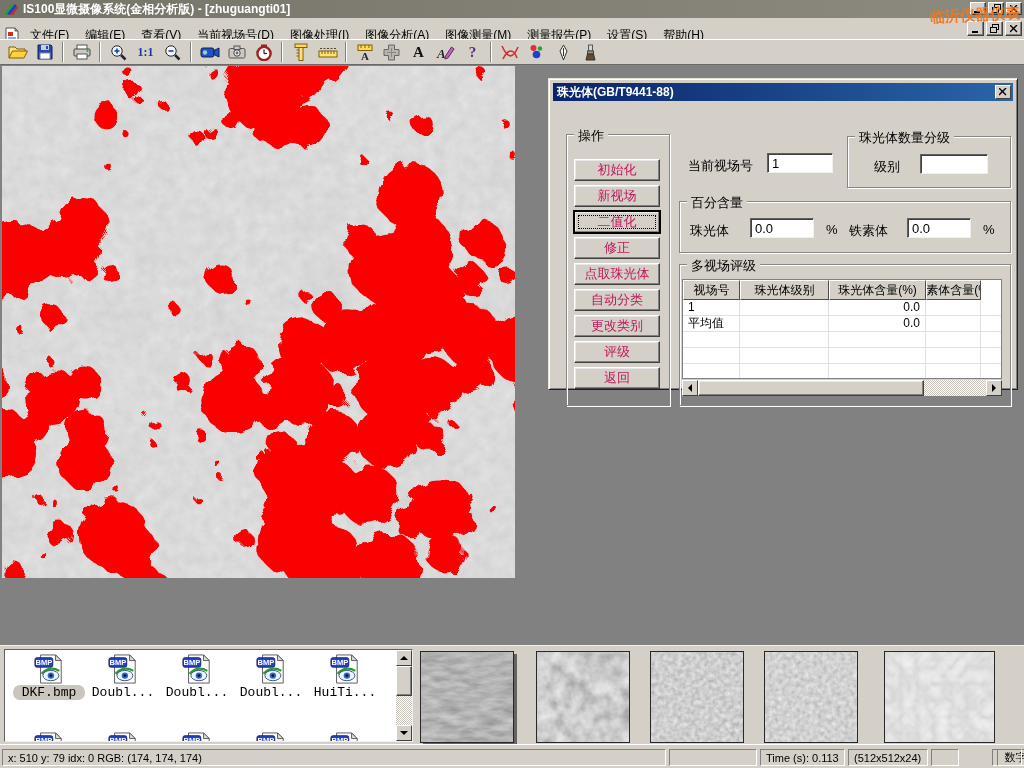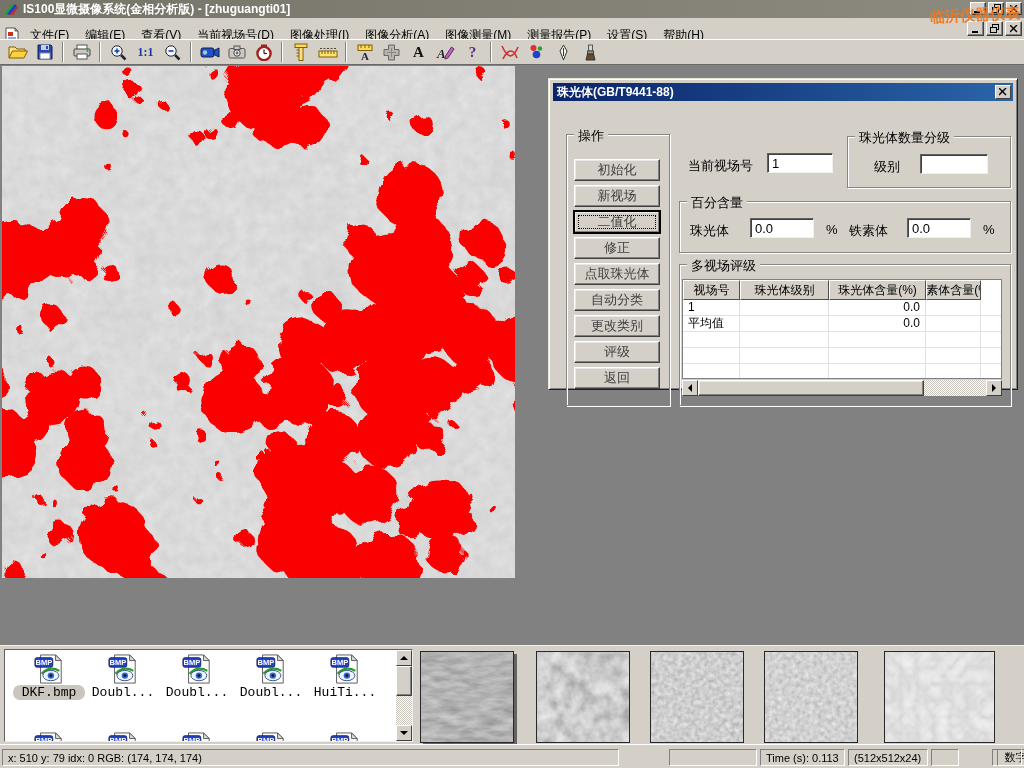--- a/index.html
+++ b/index.html
@@ -43,21 +43,21 @@
     border:1px solid;border-color:#e8e4dc #202020 #202020 #e8e4dc;
     box-shadow:inset 1px 1px 0 #fff,inset -1px -1px 0 #808080;padding:3px;}
   .dlgtitle{height:18px;background:linear-gradient(90deg,#0a246a,#2a65a8);display:flex;align-items:center;
     padding:0 4px;position:relative;margin:1px;}
   .dlgtitle span{color:#fff;font-size:12px;font-weight:bold;}
   .dlgclose{position:absolute;right:2px;top:2px;width:16px;height:14px;background:#d4d0c8;
     border:1px solid;border-color:#fff #404040 #404040 #fff;display:flex;align-items:center;justify-content:center;}
   .dlgbody{position:relative;width:100%;height:calc(100% - 20px);}
   .groupbox{position:absolute;border:1px solid #868686;box-shadow:1px 1px 0 #fff,inset 1px 1px 0 #fff;}
   .grouplabel{position:absolute;top:-8px;left:7px;background:#d4d0c8;padding:0 4px;font-size:13px;color:#000;white-space:nowrap;}
-  .btn{position:absolute;left:22px;width:86px;height:22px;background:#d4d0c8;font-size:13px;color:#404040;
+  .btn{position:absolute;left:22px;width:86px;height:22px;background:#d4d0c8;font-size:13px;color:#be185d;
     display:flex;align-items:center;justify-content:center;
     border:1px solid;border-color:#fff #404040 #404040 #fff;box-shadow:inset -1px -1px 0 #808080,inset 1px 1px 0 #e8e8e8;
     white-space:nowrap;}
   .btn.focused{border:1px solid #000;outline:1px solid #000;box-shadow:inset -1px -1px 0 #808080,inset 1px 1px 0 #e8e8e8;}
   .btn.focused::after{content:"";position:absolute;inset:3px;border:1px dotted #000;}
   .lbl{position:absolute;font-size:13px;color:#000;white-space:nowrap;}
   .txt{position:absolute;height:20px;background:#fff;border:1px solid;border-color:#606060 #f0f0f0 #f0f0f0 #606060;
     box-shadow:inset 1px 1px 0 #404040;font-size:13px;font-family:"Liberation Sans",sans-serif;padding:1px 4px;color:#000;}
   
   .mtable{position:absolute;left:130px;top:177px;width:320px;height:100px;background:#fff;
@@ -831,20 +831,20 @@
             <feFuncB type="linear" slope="0.35" intercept="0.66"></feFuncB>
             <feFuncA type="linear" slope="0" intercept="1"></feFuncA>
           </feComponentTransfer>
         </filter>
       </defs>
     <rect width="111" height="92" filter="url(#t5)"></rect>
   </svg>
 </div>
 
 <div class="statusbar">
-  <div class="spanel" style="left:2px;width:617px;">x: 510 y: 79  idx: 0  RGB: (174, 174, 174)</div>
+  <div class="spanel" style="left:2px;width:664px;">x: 510 y: 79  idx: 0  RGB: (174, 174, 174)</div>
   <div class="spanel" style="left:669px;width:88px;"></div>
   <div class="spanel" style="left:760px;width:85px;">Time (s): 0.113</div>
   <div class="spanel" style="left:848px;width:80px;">(512x512x24)</div>
   <div class="spanel" style="left:931px;width:28px;"></div>
   <div class="spanel" style="left:992px;width:47px;justify-content:center;">数字</div>
   <div class="spanel" style="left:997px;width:25px;"></div>
 </div>
 
 </body></html>

